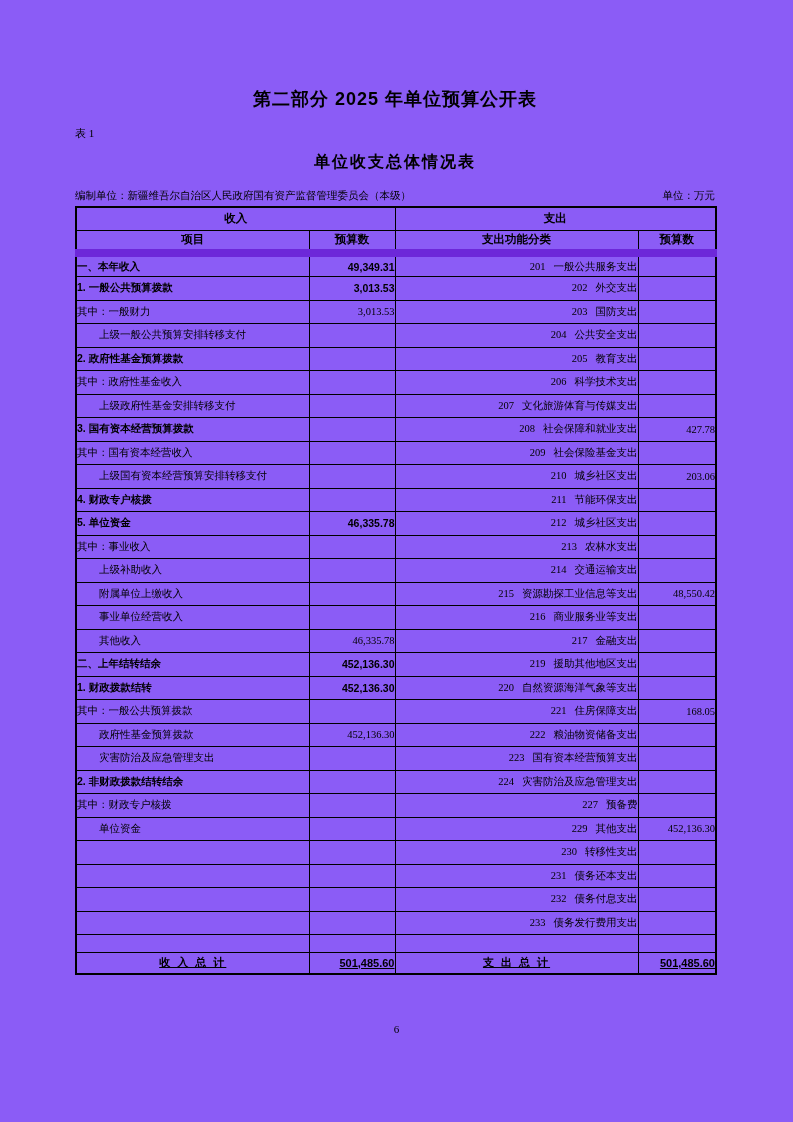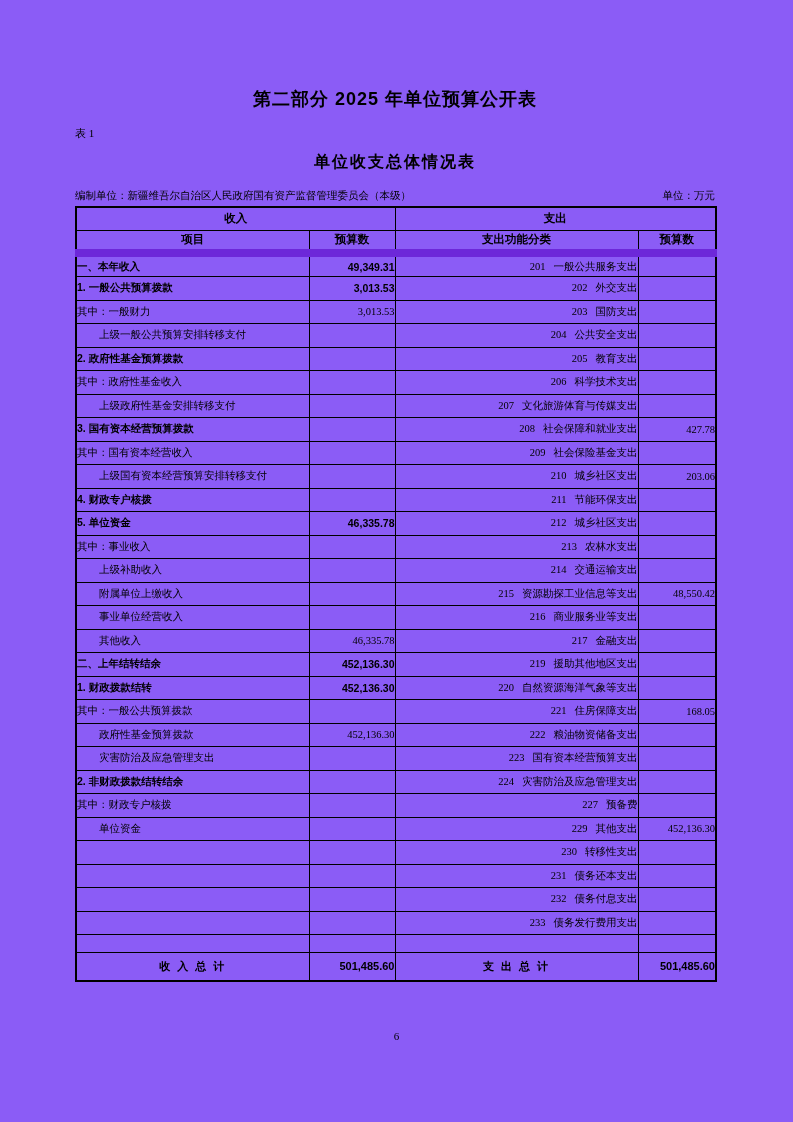--- a/index.html
+++ b/index.html
@@ -71,21 +71,21 @@
   tr.short-row { height: 18px; }
   td.c-item { text-align: left; padding-left: 6px; }
   td.c-item.indent { padding-left: 22px; }
   td.c-num { text-align: right; padding-right: 4px; }
   td.c-func { text-align: right; padding-left: 5px; }
   .code { display: inline-block; min-width: 21px; margin-right: 8px; }
   .bold {
     font-family: "Liberation Sans", "DejaVu Sans", sans-serif;
     font-weight: bold !important;
   }
-  tr.total-row { height: 28px; }
+  tr.total-row { height: 21px; text-decoration: underline; }
   tr.total-row td {
     font-family: "Liberation Sans", "DejaVu Sans", sans-serif;
     font-weight: bold;
     font-size: 11px;
   }
   td.total-label { text-align: center; letter-spacing: 2px; }
 
   .page-number {
     text-align: center;
     font-size: 11px;

